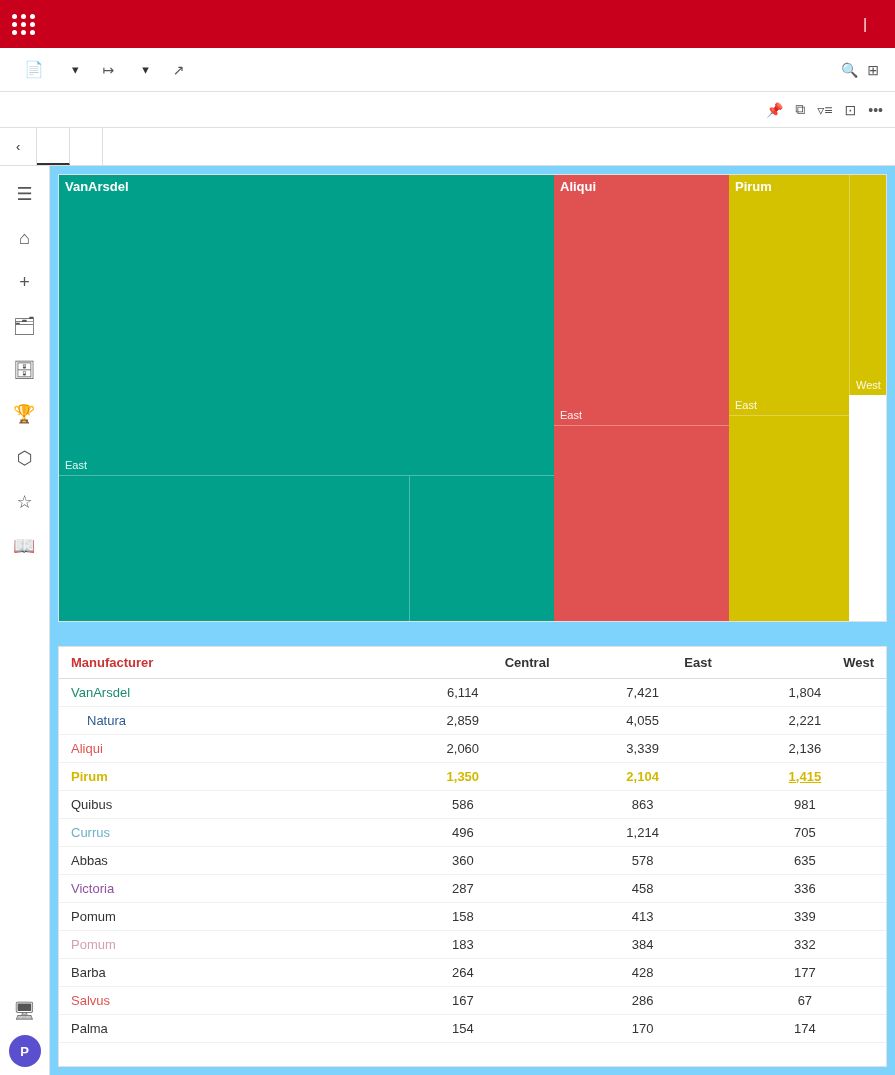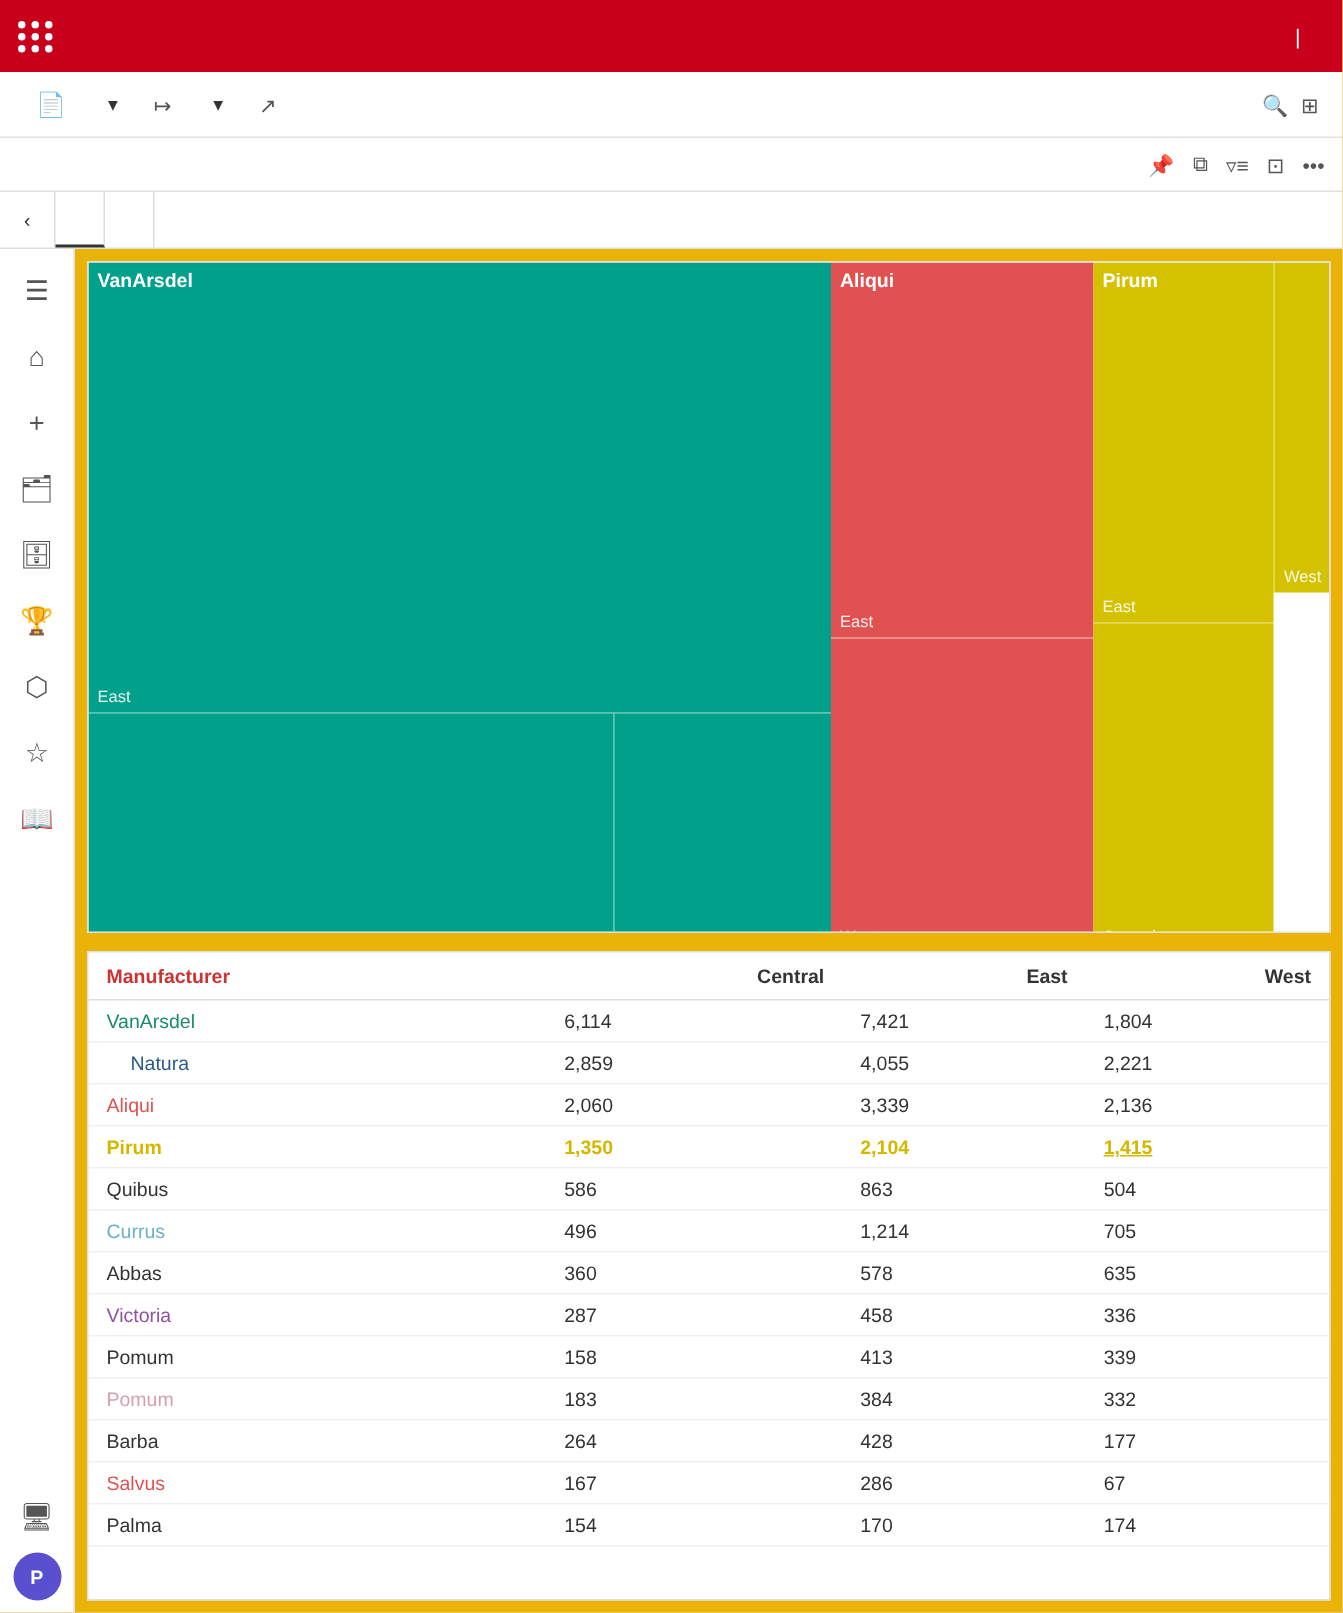--- a/index.html
+++ b/index.html
@@ -131,21 +131,21 @@
       background: #5a4fcf; display: flex; align-items: center; justify-content: center;
       color: white; font-size: 13px; font-weight: 600; cursor: pointer;
     }
 
     
     .report-area {
       flex: 1;
       display: flex;
       flex-direction: column;
       overflow: hidden;
-      background: #eab308;
+      background: #7dd3fc;
     }
 
     
     .treemap-container {
       background: white;
       margin: 8px;
       border: 1px solid #e0e0e0;
       height: 448px;
       position: relative;
       overflow: hidden;
@@ -173,21 +173,21 @@
       top: 4px; left: 6px;
       font-size: 13px; font-weight: 600; color: white;
     }
     .tm-label-bottom {
       font-size: 11px; color: rgba(255,255,255,0.9);
     }
 
     
     .data-table-container {
       background: white;
-      margin: 4px 8px 8px 8px;
+      margin: 16px 8px 8px 8px;
       border: 1px solid #e0e0e0;
       flex: 1;
       overflow-y: auto;
     }
     table {
       width: 100%;
       border-collapse: collapse;
       font-size: 13px;
     }
     thead th {
@@ -195,21 +195,21 @@
       text-align: right;
       font-weight: 600;
       color: #333;
       border-bottom: 1px solid #ddd;
       background: white;
       position: sticky; top: 0;
     }
     thead th:first-child { text-align: left; }
     tbody td {
       padding: 6px 12px;
-      text-align: left;
+      text-align: center;
       border-bottom: 1px solid #f0f0f0;
       color: #333;
     }
     tbody td:first-child { text-align: left; }
 
     
     .color-vanarsdel { color: #1a8a6e; }
     .color-natura { color: #2d5a8e; padding-left: 28px; }
     .color-aliqui { color: #e05252; }
     .color-pirum { color: #d4b800; }
@@ -380,21 +380,21 @@
             <tr>
               <td class="color-pirum" style="font-weight: 700;">Pirum</td>
               <td class="color-pirum" style="font-weight: 700;">1,350</td>
               <td class="color-pirum" style="font-weight: 700;">2,104</td>
               <td class="color-pirum" style="font-weight: 700; text-decoration: underline;">1,415</td>
             </tr>
             <tr>
               <td>Quibus</td>
               <td>586</td>
               <td>863</td>
-              <td>504</td>
+              <td>981</td>
             </tr>
             <tr>
               <td class="color-currus">Currus</td>
               <td>496</td>
               <td>1,214</td>
               <td>705</td>
             </tr>
             <tr>
               <td>Abbas</td>
               <td>360</td>

